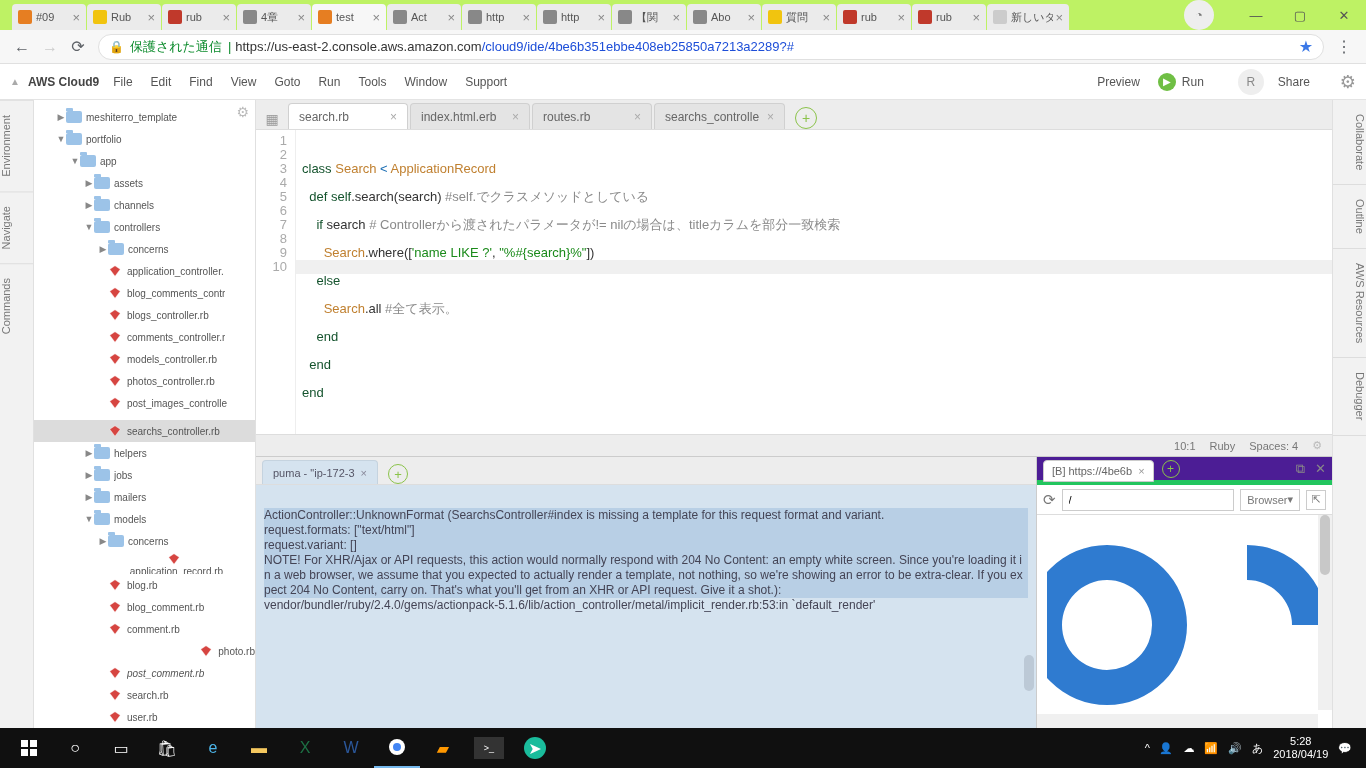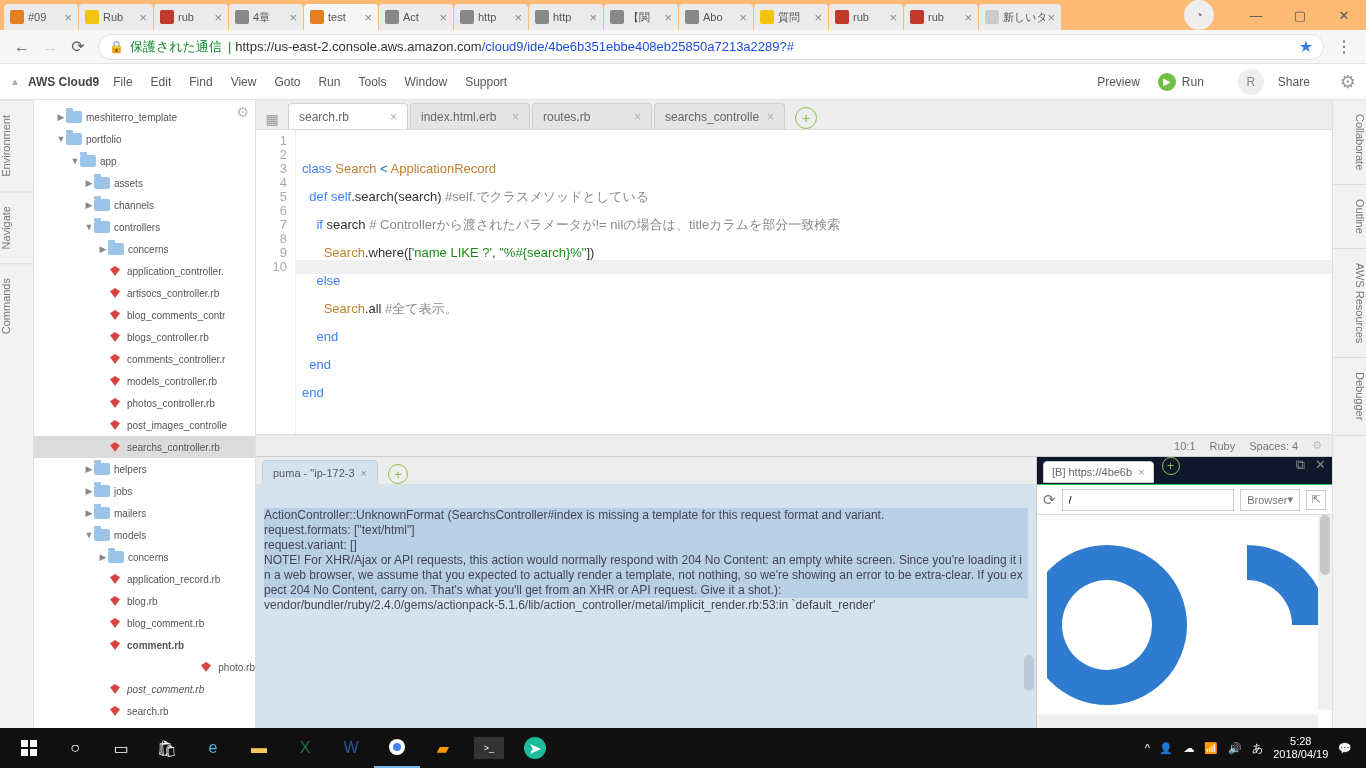--- a/index.html
+++ b/index.html
@@ -1,17 +1,17 @@
 <!DOCTYPE html>
 <html><head>
 <meta charset="utf-8">
 <style>
 *{box-sizing:border-box;margin:0;padding:0;font-family:"Segoe UI",Arial,sans-serif}
 body{width:1366px;height:768px;overflow:hidden;background:#fff;font-size:12px}
-.chrome-tabs{height:30px;background:#fdba74;display:flex;align-items:flex-end;padding-left:4px}
+.chrome-tabs{height:30px;background:#bef264;display:flex;align-items:flex-end;padding-left:12px}
 .ctab{height:26px;background:#ebebeb;border-radius:4px 4px 0 0;display:flex;align-items:center;padding:0 6px;margin-right:1px;font-size:11px;color:#555;min-width:74px;max-width:82px;position:relative;cursor:default}
 .ctab.active{background:#f7f7f7}
 .ctab .fav{width:14px;height:14px;margin-right:4px;border-radius:2px;flex-shrink:0}
 .ctab .ttxt{white-space:nowrap;overflow:hidden;flex:1}
 .ctab .tx{color:#888;margin-left:2px;font-size:13px}
 .chrome-winctrl{margin-left:auto;display:flex;align-items:center;height:30px}
 .chrome-winctrl .wc{width:44px;height:28px;display:flex;align-items:center;justify-content:center;color:#555;font-size:13px}
 .chrome-winctrl .avatar{width:30px;height:30px;border-radius:50%;background:#eee;color:#777;display:flex;align-items:center;justify-content:center;margin-right:20px}
 .addr-bar{height:34px;background:#f7f7f7;display:flex;align-items:center;border-bottom:1px solid #e0e0e0;padding:0 8px}
 .navbtn{width:28px;height:28px;display:flex;align-items:center;justify-content:center;color:#5f6368;font-size:16px}
@@ -55,35 +55,35 @@
 .edtab .ex{margin-left:auto;color:#aaa;padding-left:8px}
 .edtab.last{min-width:120px}
 .edtabs .add{width:22px;height:22px;border-radius:50%;border:1px solid #8bc34a;color:#8bc34a;display:flex;align-items:center;justify-content:center;margin-left:8px;font-size:14px}
 .editor{flex:1;display:flex;font-family:Consolas,Monaco,monospace;font-size:13px;line-height:14px;background:#fff;overflow:hidden;position:relative}
 .gut{width:40px;background:#fff;color:#aaa;text-align:right;padding:4px 8px 0 0;border-right:1px solid #eee}
 .gut div{height:14px}
 .code{flex:1;padding:4px 0 0 6px;white-space:pre;color:#333;position:relative}
 .code .cl{height:14px}
 .cursor-line{position:absolute;left:0;right:0;height:14px;background:#f0f0f0;z-index:0}
 .code .cl span{position:relative;z-index:1}
-.kw{color:#3b82f6}.cls{color:#c08030}.cmt{color:#8a8a8a}.str{color:#1a8a1a}.op{color:#1a6db3}
+.kw{color:#14532d}.cls{color:#c08030}.cmt{color:#8a8a8a}.str{color:#1a8a1a}.op{color:#1a6db3}
 .statusbar{height:22px;background:#ededed;border-top:1px solid #ddd;display:flex;align-items:center;justify-content:flex-end;padding:0 10px;color:#777;font-size:11px}
 .statusbar span{margin-left:14px}
 .statusbar .sgear{color:#bbb}
 .bottom{display:flex;height:272px;border-top:1px solid #ccc}
 .term-wrap{flex:1;display:flex;flex-direction:column;min-width:0}
 .termtabs{height:28px;background:#ededed;display:flex;align-items:flex-end;padding-left:6px;border-bottom:1px solid #ddd}
 .termtab{height:24px;background:#d5e3ef;border:1px solid #c5d3df;border-bottom:none;border-radius:4px 4px 0 0;display:flex;align-items:center;padding:0 10px;font-size:11px;color:#556;cursor:default}
 .termtab .ex{margin-left:6px;color:#889}
 .termtabs .add{width:20px;height:20px;border-radius:50%;border:1px solid #8bc34a;color:#8bc34a;display:flex;align-items:center;justify-content:center;margin-left:10px;font-size:13px}
 .term{flex:1;background:#d5e3ef;color:#445;font-family:Consolas,Monaco,monospace;font-size:12px;line-height:15px;padding:8px;overflow:hidden;white-space:pre-wrap;word-break:break-all;position:relative}
 .term .hl{background:#b8cfe5}
 .term .scrollthumb{position:absolute;right:2px;top:170px;width:10px;height:36px;background:#bcc9d6;border-radius:5px}
 .preview{width:296px;border-left:1px solid #ccc;display:flex;flex-direction:column;background:#fff}
-.prevtabs{height:28px;background:#0f172a;display:flex;align-items:flex-start;padding:0 6px;border-bottom:1px solid #22c55e}
+.prevtabs{height:28px;background:#4c1d95;display:flex;align-items:center;padding:0 6px;border-bottom:5px solid #22c55e}
 .prevtab{height:22px;background:#fff;border:1px solid #ccc;border-radius:4px 4px 0 0;display:flex;align-items:center;padding:0 8px;font-size:11px;color:#666;margin-top:4px}
 .prevtab .ex{margin-left:6px;color:#999}
 .prevtabs .add{width:18px;height:18px;border-radius:50%;border:1px solid #8bc34a;color:#8bc34a;display:flex;align-items:center;justify-content:center;margin-left:8px;font-size:12px}
 .prevtabs .right{margin-left:auto;display:flex;gap:10px;color:#888;font-size:13px}
 .prevtool{height:30px;border-bottom:1px solid #ddd;display:flex;align-items:center;padding:0 6px;gap:6px;color:#777}
 .prevtool .reload{font-size:15px}
 .prevtool input{flex:1;height:22px;border:1px solid #ccc;padding:0 6px;font-size:11px}
 .prevtool .dd{font-size:11px;border:1px solid #ccc;height:22px;display:flex;align-items:center;padding:0 6px}
 .prevtool .pop{width:20px;height:20px;border:1px solid #ccc;display:flex;align-items:center;justify-content:center;font-size:11px}
 .prevbody{flex:1;overflow:hidden;position:relative;background:#fff}
@@ -263,29 +263,20 @@
           </span>
           <span class="tlabel">application_controller.</span>
         </div>
         <div class="trow" style="padding-left: 64px;">
           <span class="tarrow"></span>
           <span class="truby">
             <svg viewBox="0 0 16 16">
               <polygon points="8,2 14,6 8,14 2,6" fill="#d64541" stroke="#fff" stroke-width="0.5"></polygon>
             </svg>
           </span>
-          <span class="tlabel">artisocs_controller.rb</span>
-        </div>
-        <div class="trow" style="padding-left: 64px;">
-          <span class="tarrow"></span>
-          <span class="truby">
-            <svg viewBox="0 0 16 16">
-              <polygon points="8,2 14,6 8,14 2,6" fill="#d64541" stroke="#fff" stroke-width="0.5"></polygon>
-            </svg>
-          </span>
           <span class="tlabel">blog_comments_contr</span>
         </div>
         <div class="trow" style="padding-left: 64px; text-align: center;">
           <span class="tarrow"></span>
           <span class="truby">
             <svg viewBox="0 0 16 16">
               <polygon points="8,2 14,6 8,14 2,6" fill="#d64541" stroke="#fff" stroke-width="0.5"></polygon>
             </svg>
           </span>
           <span class="tlabel">blogs_controller.rb</span>
@@ -319,21 +310,21 @@
         </div>
         <div class="trow" style="padding-left: 64px;">
           <span class="tarrow"></span>
           <span class="truby">
             <svg viewBox="0 0 16 16">
               <polygon points="8,2 14,6 8,14 2,6" fill="#d64541" stroke="#fff" stroke-width="0.5"></polygon>
             </svg>
           </span>
           <span class="tlabel">post_images_controlle</span>
         </div>
-        <div class="trow sel" style="padding-left: 64px;">
+        <div class="trow sel" style="padding-left: 64px; margin-top: 6px;">
           <span class="tarrow"></span>
           <span class="truby">
             <svg viewBox="0 0 16 16">
               <polygon points="8,2 14,6 8,14 2,6" fill="#d64541" stroke="#fff" stroke-width="0.5"></polygon>
             </svg>
           </span>
           <span class="tlabel">searchs_controller.rb</span>
         </div>
         <div class="trow" style="padding-left: 50px;">
           <span class="tarrow">▶</span>
@@ -353,21 +344,21 @@
         <div class="trow" style="padding-left: 50px;">
           <span class="tarrow">▼</span>
           <span class="tfolder"></span>
           <span class="tlabel">models</span>
         </div>
         <div class="trow" style="padding-left: 64px;">
           <span class="tarrow">▶</span>
           <span class="tfolder"></span>
           <span class="tlabel">concerns</span>
         </div>
-        <div class="trow" style="padding-left: 64px;">
+        <div class="trow" style="padding-left: 64px; flex-direction: column;">
           <span class="tarrow"></span>
           <span class="truby">
             <svg viewBox="0 0 16 16">
               <polygon points="8,2 14,6 8,14 2,6" fill="#d64541" stroke="#fff" stroke-width="0.5"></polygon>
             </svg>
           </span>
           <span class="tlabel">application_record.rb</span>
         </div>
         <div class="trow" style="padding-left: 64px;">
           <span class="tarrow"></span>
@@ -380,21 +371,21 @@
         </div>
         <div class="trow" style="padding-left: 64px;">
           <span class="tarrow"></span>
           <span class="truby">
             <svg viewBox="0 0 16 16">
               <polygon points="8,2 14,6 8,14 2,6" fill="#d64541" stroke="#fff" stroke-width="0.5"></polygon>
             </svg>
           </span>
           <span class="tlabel">blog_comment.rb</span>
         </div>
-        <div class="trow" style="padding-left: 64px; font-weight: bold;">
+        <div class="trow" style="padding-left: 64px;">
           <span class="tarrow"></span>
           <span class="truby">
             <svg viewBox="0 0 16 16">
               <polygon points="8,2 14,6 8,14 2,6" fill="#d64541" stroke="#fff" stroke-width="0.5"></polygon>
             </svg>
           </span>
           <span class="tlabel">comment.rb</span>
         </div>
         <div class="trow" style="padding-left: 64px; justify-content: flex-end;">
           <span class="tarrow"></span>

